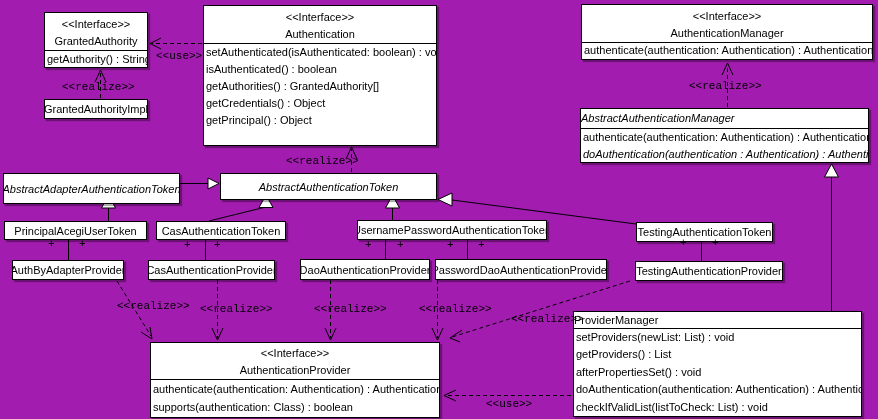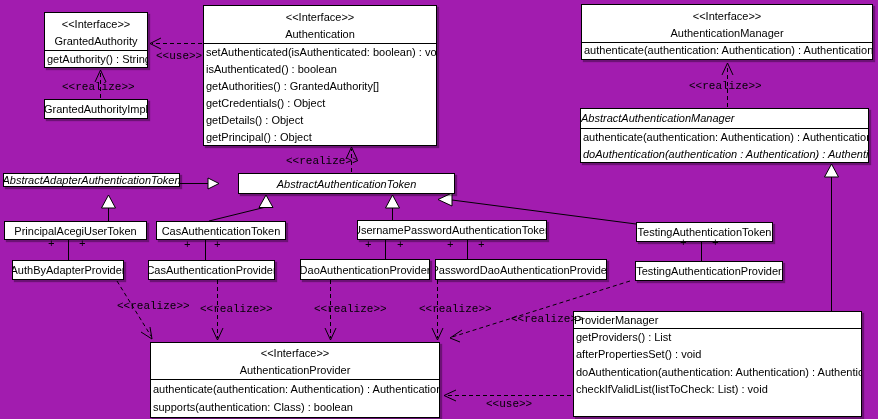--- a/index.html
+++ b/index.html
@@ -132,45 +132,44 @@
   <div class="box" style="left:203px;top:5px;width:234px;height:141px">
     <div class="t2">
       <div>&lt;&lt;Interface&gt;&gt;</div>
       <div>Authentication</div>
     </div>
     <div class="sep"></div>
     <div class="m">setAuthenticated(isAuthenticated: boolean) : void</div>
     <div class="m">isAuthenticated() : boolean</div>
     <div class="m">getAuthorities() : GrantedAuthority[]</div>
     <div class="m">getCredentials() : Object</div>
-    <div class="m">getDetails() : Object</div>
     <div class="m">getPrincipal() : Object</div>
   </div>
 
   <div class="box" style="left:581px;top:4px;width:292px;height:56px">
     <div class="t2">
       <div>&lt;&lt;Interface&gt;&gt;</div>
       <div>AuthenticationManager</div>
     </div>
     <div class="sep"></div>
     <div class="m" style="line-height:15px;height:15px">authenticate(authentication: Authentication) : Authentication</div>
   </div>
 
   <div class="box" style="left:580px;top:108px;width:289px;height:55px">
     <div class="t1 it">AbstractAuthenticationManager</div>
     <div class="sep"></div>
     <div class="m">authenticate(authentication: Authentication) : Authentication</div>
     <div class="m it">doAuthentication(authentication : Authentication) : Authentication</div>
   </div>
 
-  <div class="box one" style="left:3px;top:173px;width:177px;height:14px">
+  <div class="box one" style="left:3px;top:173px;width:177px;height:31px">
     <span class="it">AbstractAdapterAuthenticationToken</span>
   </div>
 
-  <div class="box one" style="left:238px;top:173px;width:217px;height:21px">
+  <div class="box one" style="left:220px;top:173px;width:217px;height:27px">
     <span class="it">AbstractAuthenticationToken</span>
   </div>
 
   <div class="box one" style="left:4px;top:221px;width:143px;height:19px">
     <span>PrincipalAcegiUserToken</span>
   </div>
   <div class="box one" style="left:156px;top:221px;width:130px;height:19px">
     <span>CasAuthenticationToken</span>
   </div>
   <div class="box one" style="left:357px;top:220px;width:190px;height:20px">
@@ -202,20 +201,21 @@
       <div>AuthenticationProvider</div>
     </div>
     <div class="sep"></div>
     <div class="m" style="line-height:18px;height:18px">authenticate(authentication: Authentication) : Authentication</div>
     <div class="m" style="line-height:18px;height:18px">supports(authentication: Class) : boolean</div>
   </div>
 
   <div class="box" style="left:573px;top:311px;width:289px;height:106px">
     <div class="t1" style="line-height:16px">ProviderManager</div>
     <div class="sep"></div>
+    <div class="m" style="line-height:17.4px;height:17.4px">setProviders(newList: List) : void</div>
     <div class="m" style="line-height:17.4px;height:17.4px">getProviders() : List</div>
     <div class="m" style="line-height:17.4px;height:17.4px">afterPropertiesSet() : void</div>
     <div class="m" style="line-height:17.4px;height:17.4px">doAuthentication(authentication: Authentication) : Authentication</div>
     <div class="m" style="line-height:17.4px;height:17.4px">checkIfValidList(listToCheck: List) : void</div>
   </div>
 
   <div class="elabel" style="left:62px;top:82px">&lt;&lt;realize&gt;&gt;</div>
   <div class="elabel" style="left:156px;top:51px">&lt;&lt;use&gt;&gt;</div>
   <div class="elabel" style="left:286px;top:156px">&lt;&lt;realize&gt;&gt;</div>
   <div class="elabel" style="left:689px;top:81px">&lt;&lt;realize&gt;&gt;</div>

